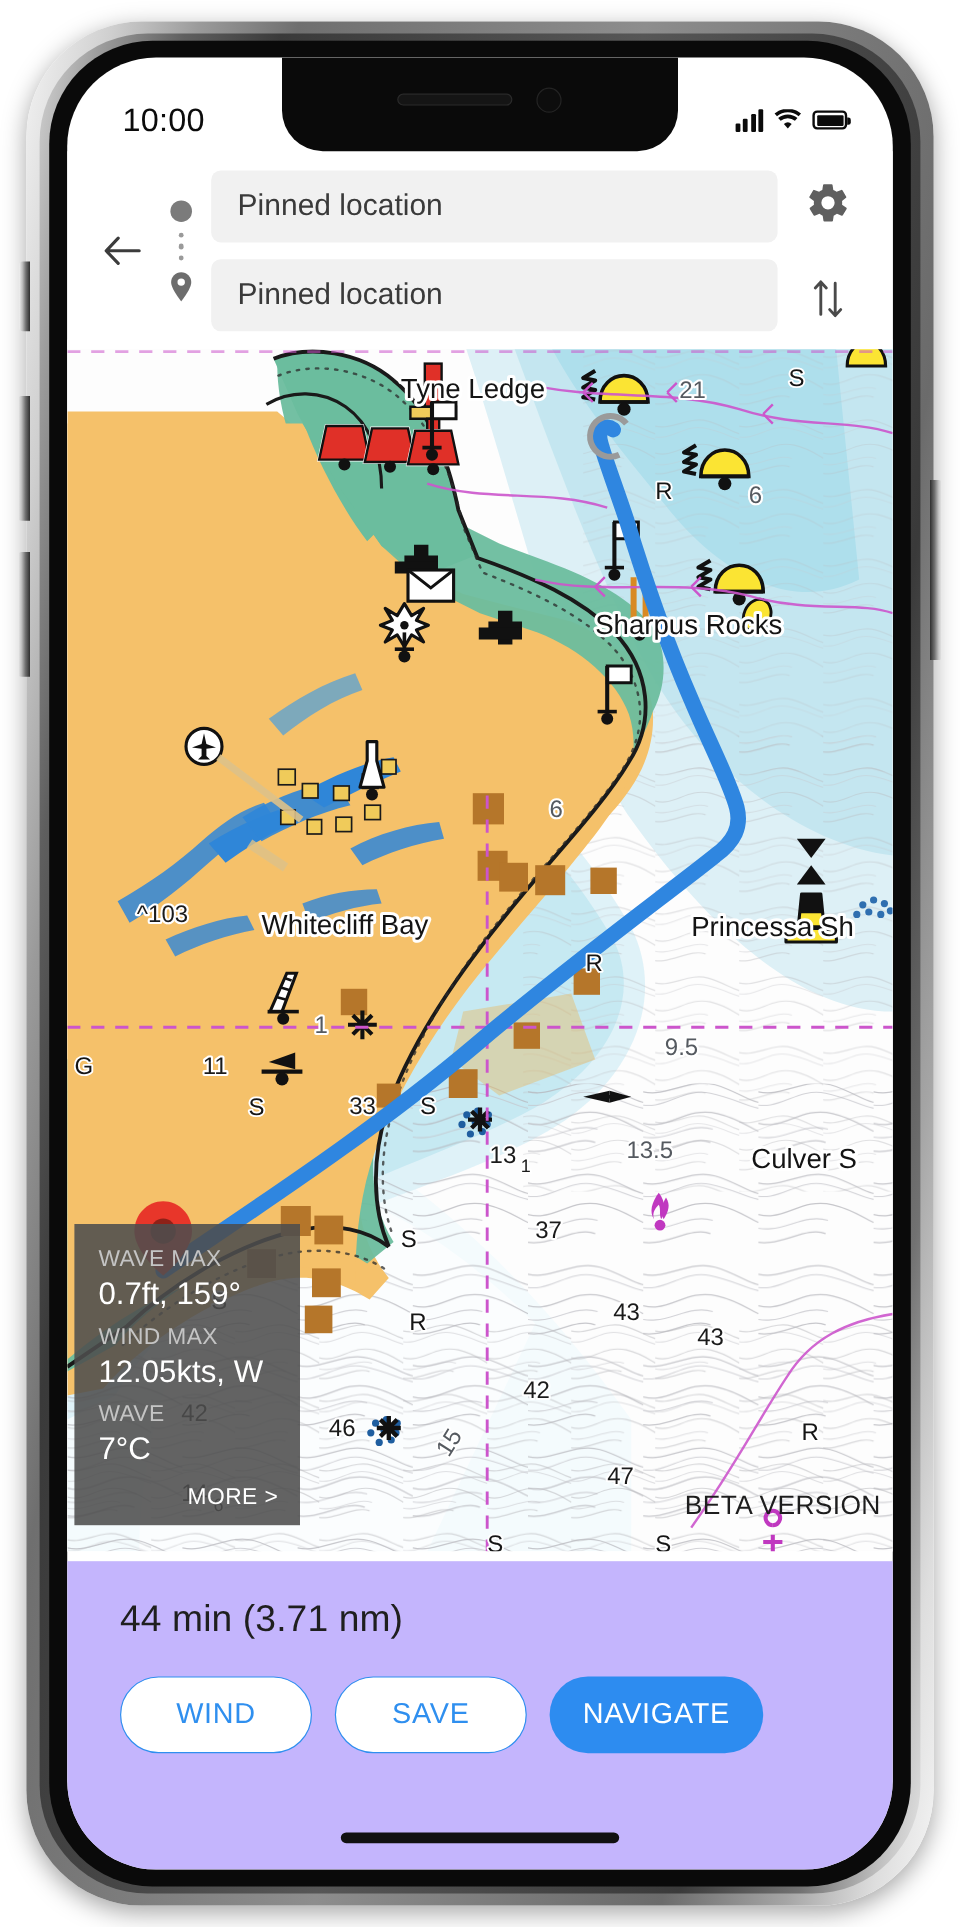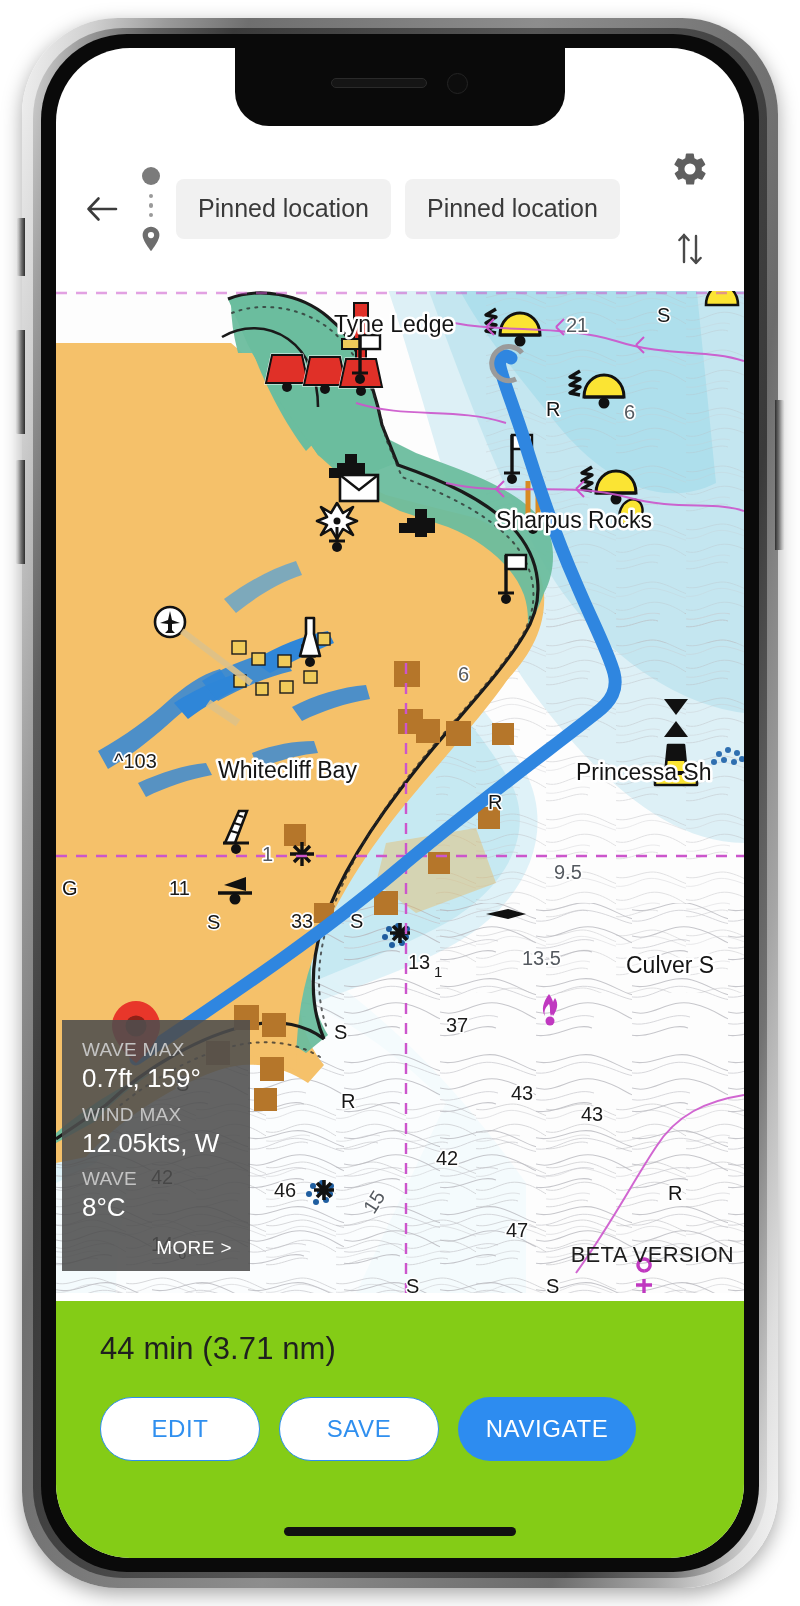--- a/index.html
+++ b/index.html
@@ -130,21 +130,21 @@
     display: flex; flex-direction: column; align-items: center;
     justify-content: center; gap: 9px;
     padding-top: 2px;
   }
   .origin-dot {
     width: 18px; height: 18px; border-radius: 50%; background: #7b7b7b;
   }
   .mid-dots { display: flex; flex-direction: column; gap: 5px; align-items: center; }
   .mid-dots span { width: 4.5px; height: 4.5px; border-radius: 50%; background: #9a9a9a; }
   .dest-pin { width: 20px; height: 26px; }
-  .fields-col { flex: 1; display: flex; flex-direction: row; gap: 14px; padding: 0 12px 0 4px; }
+  .fields-col { flex: 1; display: flex; flex-direction: column; gap: 14px; padding: 0 12px 0 4px; }
   .field {
     height: 60px; background: #f1f1f1; border-radius: 8px;
     display: flex; align-items: center; padding: 0 22px;
     font-size: 25px; color: #3a3a3a;
     cursor: text;
   }
   .right-actions {
     width: 60px; flex: 0 0 60px;
     display: flex; flex-direction: column; align-items: center;
     justify-content: center; gap: 40px;
@@ -215,21 +215,21 @@
   }
   .pill-plain {
     font-size: 22px; color: #1d1d1d; letter-spacing: .3px;
     padding: 11px 4px 11px 0;
   }
 
   
   .bottom-sheet {
     position: absolute; left: 0; top: 1253px;
     width: 688px; height: 257px;
-    background: #84cc16;
+    background: #c4b5fd;
     padding: 30px 0 0 0;
   }
   .eta {
     font-size: 31px; color: #1f1f1f; padding-left: 44px; letter-spacing: .1px;
   }
   .action-row {
     display: flex; align-items: center; gap: 19px;
     padding: 30px 0 0 44px;
   }
   .btn-outline {
@@ -266,20 +266,39 @@
   <div class="side-btn btn-voldn"></div>
   <div class="side-btn btn-power"></div>
 
   <div class="phone-screen">
 
     <div class="notch">
       <div class="notch-speaker"></div>
       <div class="notch-cam"></div>
     </div>
 
+    <div class="statusbar">
+      <div class="status-time">10:00</div>
+      <div class="status-icons">
+        <div class="sig-bars">
+            <i></i>
+            <i></i>
+            <i></i>
+            <i></i>
+          </div>
+        <svg width="23" height="18" viewBox="0 0 24 18">
+          <path d="M12 16.4 8.6 12.4a5.2 5.2 0 0 1 6.8 0z" fill="#0b0b0b"></path>
+          <path d="M3.6 7.2a13 13 0 0 1 16.8 0l-2.2 2.5a9.6 9.6 0 0 0-12.4 0z" fill="#0b0b0b"></path>
+          <path d="M.5 3.3a17.6 17.6 0 0 1 23 0l-2.1 2.4a14.4 14.4 0 0 0-18.8 0z" fill="#0b0b0b"></path>
+        </svg>
+        <div class="batt">
+            <i></i>
+          </div>
+      </div>
+    </div>
 
     <div class="search-header">
       <div class="back-arrow">
         <svg width="34" height="28" viewBox="0 0 34 28">
           <path d="M13.5 3.5 3.5 14l10 10.5M3.5 14H31" fill="none" stroke="#3c3c3c" stroke-width="2.6" stroke-linecap="round" stroke-linejoin="round"></path>
         </svg>
       </div>
 
       <div class="dots-col">
         <div class="origin-dot"></div>
@@ -688,33 +707,33 @@
           </g>
         </g>
       </svg>
 
       <div class="weather-card">
         <div class="wx-label">WAVE MAX</div>
         <div class="wx-value">0.7ft, 159°</div>
         <div class="wx-label">WIND MAX</div>
         <div class="wx-value">12.05kts, W</div>
         <div class="wx-label">WAVE</div>
-        <div class="wx-value">8°C</div>
+        <div class="wx-value">7°C</div>
         <div class="wx-more">MORE &gt;</div>
       </div>
 
       <div class="feedback-row">
         <div class="pill-plain">BETA VERSION</div>
       </div>
     </div>
 
     <div class="bottom-sheet">
       <div class="eta">44 min (3.71 nm)</div>
       <div class="action-row">
-        <div class="btn-outline">EDIT</div>
+        <div class="btn-outline">WIND</div>
         <div class="btn-outline">SAVE</div>
         <div class="btn-filled">NAVIGATE</div>
       </div>
       <div class="home-indicator"></div>
     </div>
 
   </div>
 </div>
 
 </body></html>

